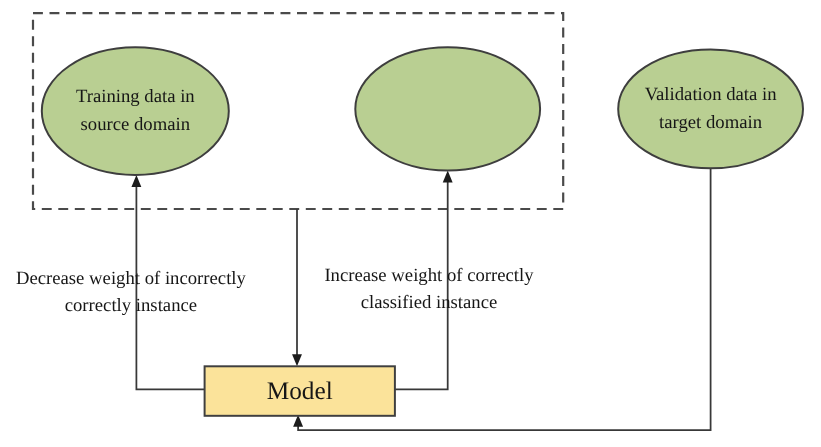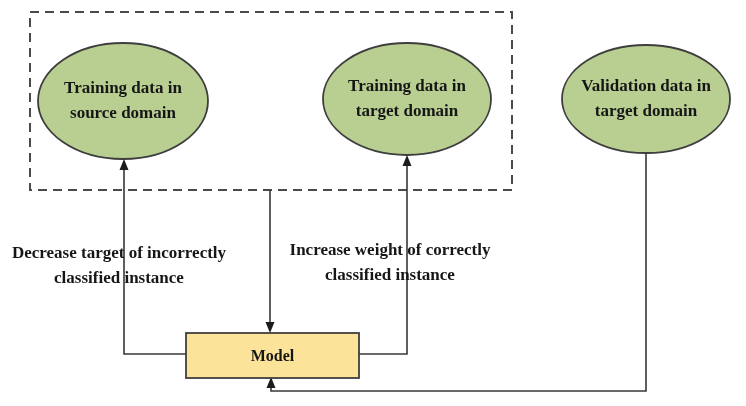--- a/index.html
+++ b/index.html
@@ -15,28 +15,28 @@
   .label {
     position: absolute;
     display: flex;
     align-items: center;
     justify-content: center;
     text-align: center;
     color: #161616;
     font-size: 17px;
     line-height: 1.45;
   }
-  .label .inner { display: block; font-weight: bold; }
+  .label .inner { display: block; }
   .node-label-source     { left: 38px;  top: 43px;  width: 170px; height: 116px; }
   .node-label-source .inner { width: 145px; }
   .node-label-target     { left: 323px; top: 43px;  width: 168px; height: 112px; }
   .node-label-target .inner { width: 145px; }
   .node-label-validation { left: 562px; top: 45px;  width: 168px; height: 108px; justify-content: center; }
   .node-label-validation .inner { width: 150px; }
-  .model-label  { left: 186px; top: 333px; width: 173px; height: 45px; font-size: 16px; }
+  .model-label  { left: 186px; top: 333px; width: 173px; height: 45px; font-size: 23px; }
   .edge-label-decrease { left: 0px;   top: 240px; width: 238px; height: 52px; }
   .edge-label-increase { left: 275px; top: 237px; width: 230px; height: 52px; justify-content: flex-end; }
 </style>
 </head>
 <body>
 
 <div class="stage">
 
   <svg width="746" height="406" viewBox="0 0 746 406">
 
@@ -57,30 +57,27 @@
     <ellipse cx="123" cy="101" rx="85" ry="58" stroke="#3e3e3e" stroke-width="1.8" fill="#b9cf92"></ellipse>
     <ellipse cx="407" cy="99" rx="84" ry="56" stroke="#3e3e3e" stroke-width="1.8" fill="#b9cf92"></ellipse>
     <ellipse cx="646" cy="99" rx="84" ry="54" stroke="#3e3e3e" stroke-width="1.8" fill="#b9cf92"></ellipse>
 
     <rect x="186" y="333" width="173" height="45" stroke="#3f3f3f" stroke-width="1.8" fill="#fbe39a"></rect>
   </svg>
 
   <div class="label node-label-source">
     <span class="inner">Training data in source domain</span>
   </div>
-  <div class="label node-label-target">
-    <span class="inner">Training data in target domain</span>
-  </div>
   <div class="label node-label-validation">
     <span class="inner">Validation data in target domain</span>
   </div>
   <div class="label model-label">
     <span class="inner">Model</span>
   </div>
 
   <div class="label edge-label-decrease">
-    <span class="inner">Decrease target of incorrectly classified instance</span>
+    <span class="inner">Decrease weight of incorrectly correctly instance</span>
   </div>
   <div class="label edge-label-increase">
     <span class="inner">Increase weight of correctly classified instance</span>
   </div>
 
 </div>
 
 </body></html>

